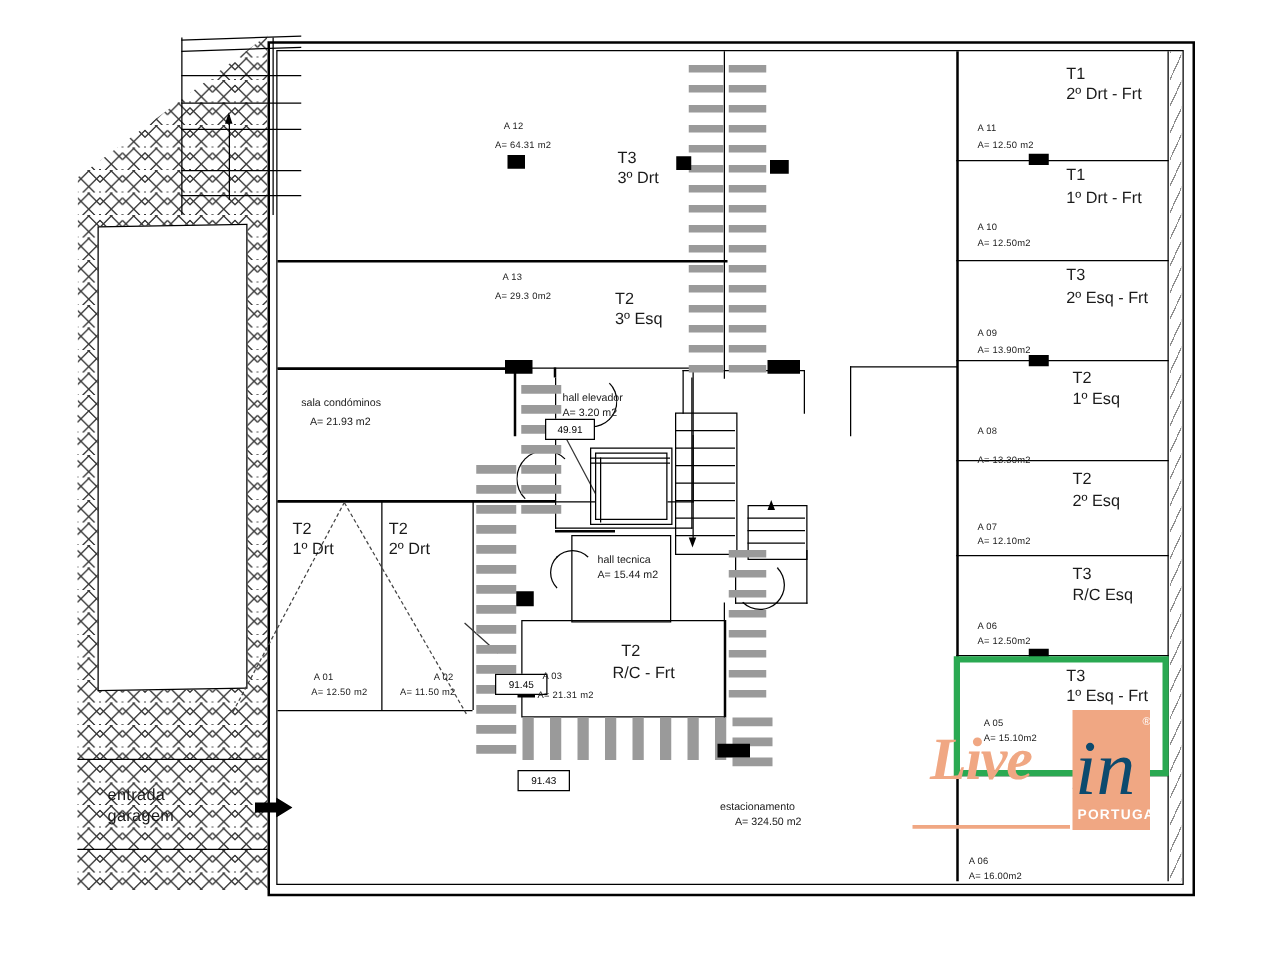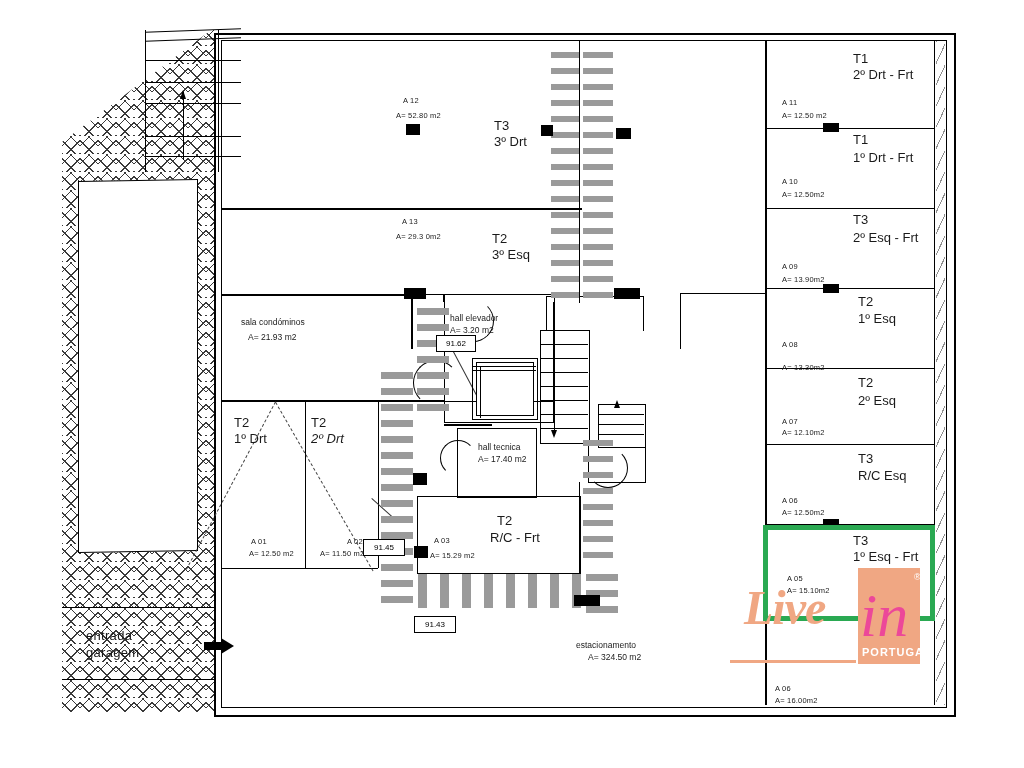--- a/index.html
+++ b/index.html
@@ -68,21 +68,21 @@
     font-family:"Liberation Serif",serif;font-style:italic;
     font-size:48px;color:#f0a783;letter-spacing:-1px;line-height:1;font-weight:bold;
   }
   #logo .sq{
     position:absolute;left:130px;top:0px;width:62px;height:96px;
     background:#f0a783;
   }
   #logo .inword{
     position:absolute;left:132px;top:16px;
     font-family:"Liberation Serif",serif;font-style:italic;
-    font-size:62px;color:#ec4899;line-height:1;
+    font-size:62px;color:#0c4a6e;line-height:1;
   }
   #logo .pt{
     position:absolute;left:134px;top:78px;
     font-family:"Liberation Sans",sans-serif;font-weight:bold;
     font-size:11px;letter-spacing:1px;color:#ffffff;
   }
   #logo .reg{
     position:absolute;left:186px;top:4px;font-size:9px;color:#ffffff;
   }
   #logo .underline{
@@ -299,60 +299,60 @@
   <div class="pillar" style="left:404px;top:288px;width:22px;height:11px;"></div>
   <div class="pillar" style="left:614px;top:288px;width:26px;height:11px;"></div>
   <div class="pillar" style="left:413px;top:473px;width:14px;height:12px;"></div>
   <div class="pillar" style="left:414px;top:546px;width:14px;height:12px;"></div>
   <div class="pillar" style="left:574px;top:595px;width:26px;height:11px;"></div>
   <div class="pillar" style="left:823px;top:123px;width:16px;height:9px;"></div>
   <div class="pillar" style="left:823px;top:284px;width:16px;height:9px;"></div>
   <div class="pillar" style="left:823px;top:519px;width:16px;height:9px;"></div>
 
   <div class="elevbox" style="left:436px;top:335px;width:38px;height:15px;">
-    <span>91.62</span>
-  </div>
-  <div class="elevbox" style="left:363px;top:539px;width:40px;height:15px;justify-content:center;">
+    <span>49.91</span>
+  </div>
+  <div class="elevbox" style="left:396px;top:539px;width:40px;height:15px;justify-content:center;">
     <span>91.45</span>
   </div>
   <div class="elevbox" style="left:414px;top:616px;width:40px;height:15px;">
     <span>91.43</span>
   </div>
 
   <div class="lbl t-area" style="left:403px;top:96px;">A 12</div>
-  <div class="lbl t-area" style="left:396px;top:111px;">A= 52.80 m2</div>
+  <div class="lbl t-area" style="left:396px;top:111px;">A= 64.31 m2</div>
   <div class="lbl t-type" style="left:494px;top:118px;">T3</div>
   <div class="lbl t-type" style="left:494px;top:134px;">3º Drt</div>
 
   <div class="lbl t-area" style="left:402px;top:217px;">A 13</div>
   <div class="lbl t-area" style="left:396px;top:232px;">A= 29.3 0m2</div>
   <div class="lbl t-type" style="left:492px;top:231px;">T2</div>
   <div class="lbl t-type" style="left:492px;top:247px;">3º Esq</div>
 
   <div class="lbl t-room" style="left:241px;top:317px;">sala condóminos</div>
   <div class="lbl t-room" style="left:248px;top:332px;">A= 21.93 m2</div>
 
   <div class="lbl t-room" style="left:450px;top:313px;">hall elevador</div>
   <div class="lbl t-room" style="left:450px;top:325px;">A= 3.20 m2</div>
 
   <div class="lbl t-room" style="left:478px;top:442px;">hall tecnica</div>
-  <div class="lbl t-room" style="left:478px;top:454px;">A= 17.40 m2</div>
+  <div class="lbl t-room" style="left:478px;top:454px;">A= 15.44 m2</div>
 
   <div class="lbl t-type" style="left:234px;top:415px;">T2</div>
   <div class="lbl t-type" style="left:234px;top:431px;">1º Drt</div>
   <div class="lbl t-area" style="left:251px;top:537px;">A 01</div>
   <div class="lbl t-area" style="left:249px;top:549px;">A= 12.50 m2</div>
 
   <div class="lbl t-type" style="left:311px;top:415px;">T2</div>
-  <div class="lbl t-type" style="left:311px;top:431px;font-style:italic;">2º Drt</div>
+  <div class="lbl t-type" style="left:311px;top:431px;">2º Drt</div>
   <div class="lbl t-area" style="left:347px;top:537px;">A 02</div>
   <div class="lbl t-area" style="left:320px;top:549px;">A= 11.50 m2</div>
 
   <div class="lbl t-area" style="left:434px;top:536px;">A 03</div>
-  <div class="lbl t-area" style="left:430px;top:551px;">A= 15.29 m2</div>
+  <div class="lbl t-area" style="left:430px;top:551px;">A= 21.31 m2</div>
   <div class="lbl t-type" style="left:497px;top:513px;">T2</div>
   <div class="lbl t-type" style="left:490px;top:530px;">R/C - Frt</div>
 
   <div class="lbl t-room" style="left:576px;top:640px;">estacionamento</div>
   <div class="lbl t-room" style="left:588px;top:652px;">A= 324.50 m2</div>
 
   <div class="lbl t-type" style="left:853px;top:51px;">T1</div>
   <div class="lbl t-type" style="left:853px;top:67px;">2º Drt - Frt</div>
   <div class="lbl t-area" style="left:782px;top:98px;">A 11</div>
   <div class="lbl t-area" style="left:782px;top:111px;">A= 12.50 m2</div>

